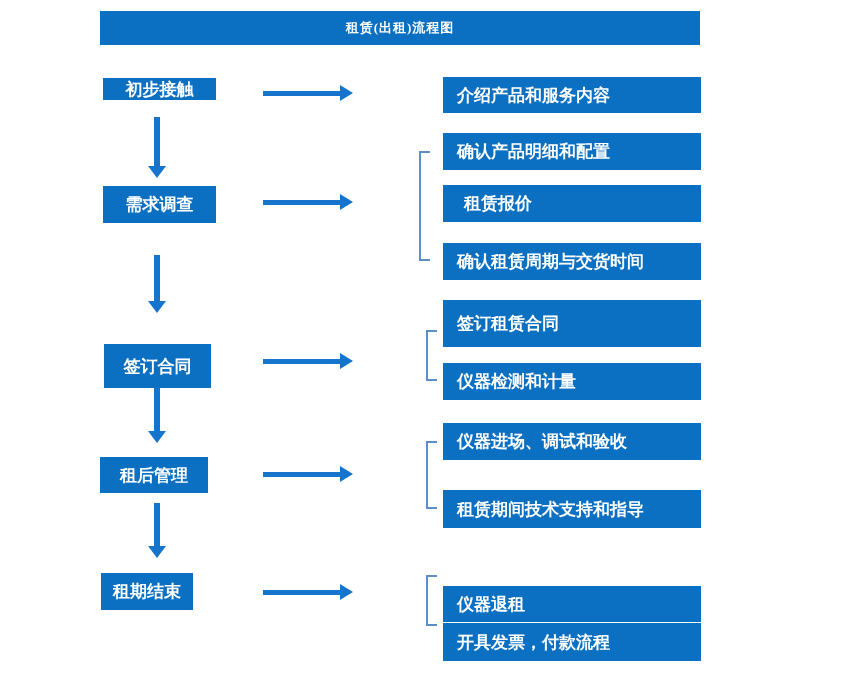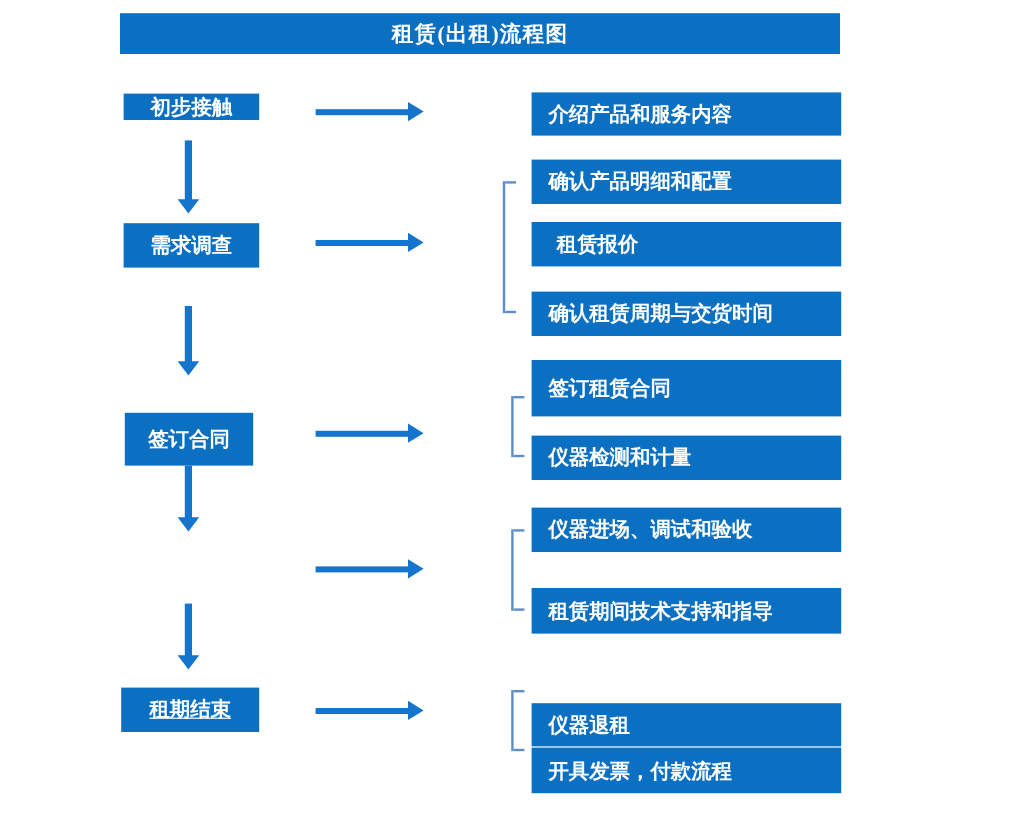--- a/index.html
+++ b/index.html
@@ -24,21 +24,21 @@
     display: flex;
     align-items: center;
     white-space: nowrap;
   }
   .title-bar {
     left: 100px;
     top: 11px;
     width: 600px;
     height: 34px;
     justify-content: center;
-    font-size: 18px;
+    font-size: 13px;
     letter-spacing: 1px;
   }
   .stage-box {
     justify-content: center;
   }
   .output-box {
     left: 443px;
     width: 258px;
     padding-left: 14px;
     box-sizing: border-box;
@@ -115,21 +115,22 @@
 </head>
 <body>
 
 <div class="canvas">
 
   <div class="blue-box title-bar">租赁(出租)流程图</div>
 
   <div class="blue-box stage-box" style="left:103px; top:78px;  width:113px; height:22px;">初步接触</div>
   <div class="blue-box stage-box" style="left:103px; top:186px; width:113px; height:37px;">需求调查</div>
   <div class="blue-box stage-box" style="left:104px; top:344px; width:107px; height:44px;">签订合同</div>
-  <div class="blue-box stage-box" style="left:101px; top:573px; width:115px; height:37px;text-decoration:underline;">租期结束</div>
+  <div class="blue-box stage-box" style="left:100px; top:457px; width:108px; height:36px;">租后管理</div>
+  <div class="blue-box stage-box" style="left:101px; top:573px; width:92px; height:37px;">租期结束</div>
 
   <div class="blue-box output-box" style="top:77px;  height:36px;">介绍产品和服务内容</div>
   <div class="blue-box output-box" style="top:133px; height:37px;">确认产品明细和配置</div>
   <div class="blue-box output-box" style="top:185px; height:37px;padding-left:21px;">租赁报价</div>
   <div class="blue-box output-box" style="top:243px; height:37px;">确认租赁周期与交货时间</div>
   <div class="blue-box output-box" style="top:300px; height:47px;">签订租赁合同</div>
   <div class="blue-box output-box" style="top:363px; height:37px;">仪器检测和计量</div>
   <div class="blue-box output-box" style="top:423px; height:37px;">仪器进场、调试和验收</div>
   <div class="blue-box output-box" style="top:490px; height:38px;">租赁期间技术支持和指导</div>
   <div class="blue-box output-box" style="top:586px; height:36px;">仪器退租</div>

